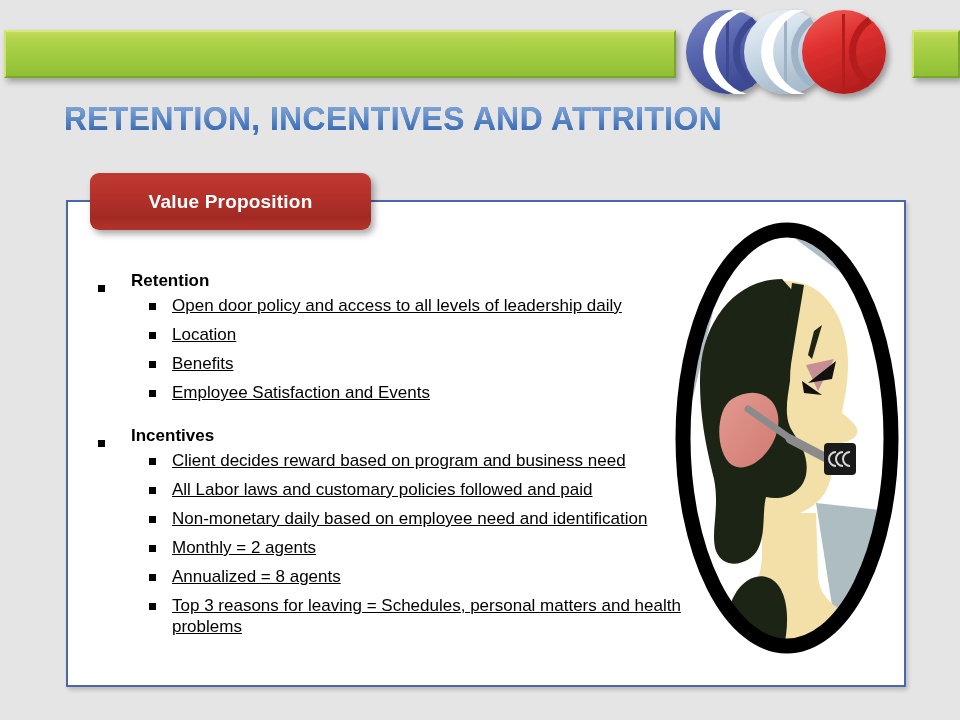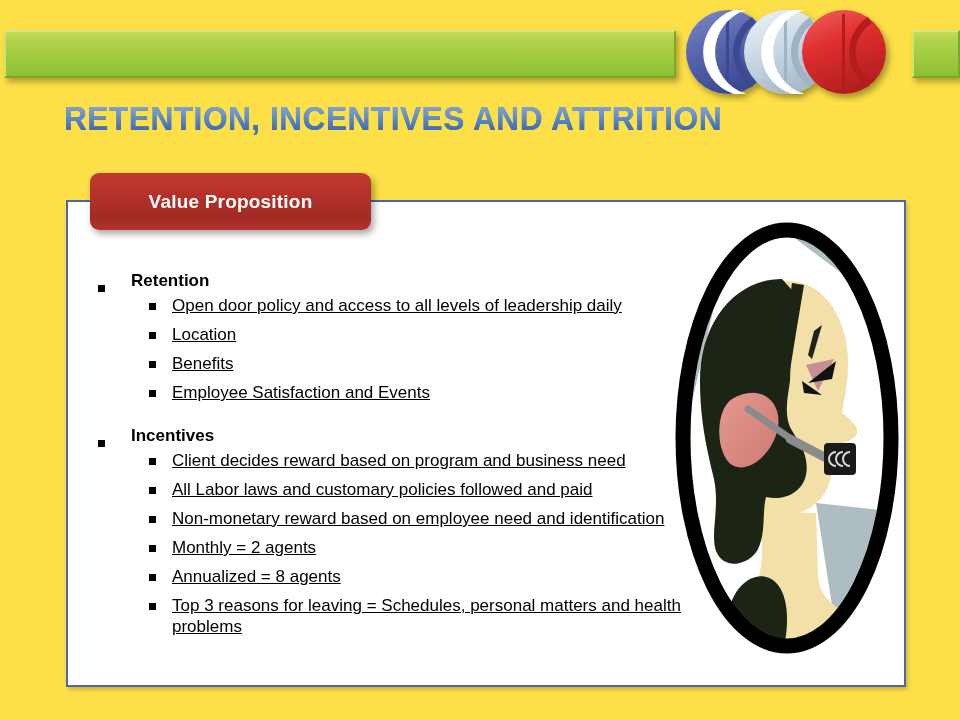--- a/index.html
+++ b/index.html
@@ -8,21 +8,21 @@
     padding: 0;
     background: #ffffff;
   }
   body {
     font-family: "Liberation Sans", sans-serif;
   }
   #slide {
     position: relative;
     width: 960px;
     height: 720px;
-    background: #fde047;
+    background: #e5e5e5;
     overflow: hidden;
   }
 
   
   .green-bar {
     position: absolute;
     top: 30px;
     left: 4px;
     width: 672px;
     height: 48px;
@@ -293,21 +293,21 @@
       <div class="bullet-row lvl2">
         <span class="bullet-mark"></span>
         <span class="bullet-text">Client decides reward based on program and business need</span>
       </div>
       <div class="bullet-row lvl2">
         <span class="bullet-mark"></span>
         <span class="bullet-text">All Labor laws and customary policies followed and paid</span>
       </div>
       <div class="bullet-row lvl2">
         <span class="bullet-mark"></span>
-        <span class="bullet-text">Non-monetary reward based on employee need and identification</span>
+        <span class="bullet-text">Non-monetary daily based on employee need and identification</span>
       </div>
       <div class="bullet-row lvl2">
         <span class="bullet-mark"></span>
         <span class="bullet-text">Monthly = 2 agents</span>
       </div>
       <div class="bullet-row lvl2">
         <span class="bullet-mark"></span>
         <span class="bullet-text">Annualized = 8 agents</span>
       </div>
       <div class="bullet-row lvl2">

